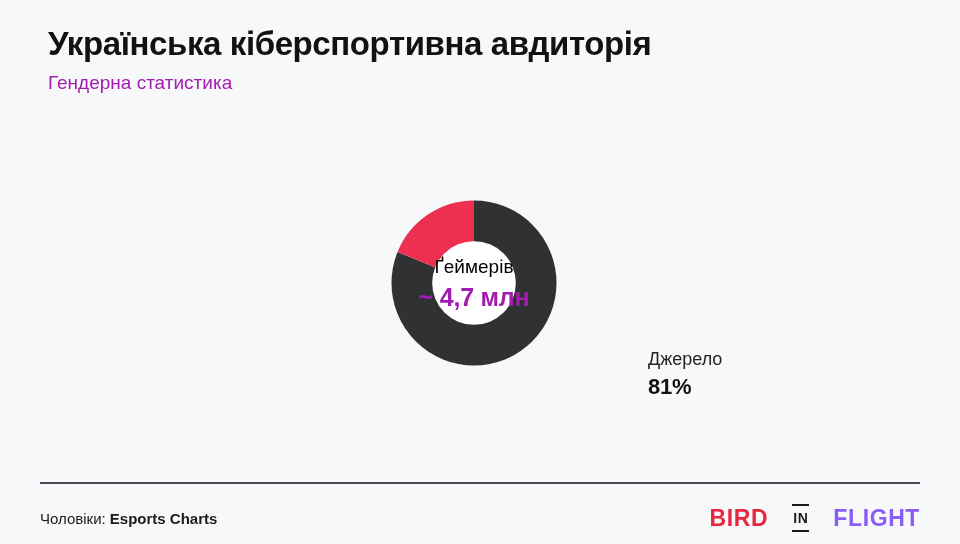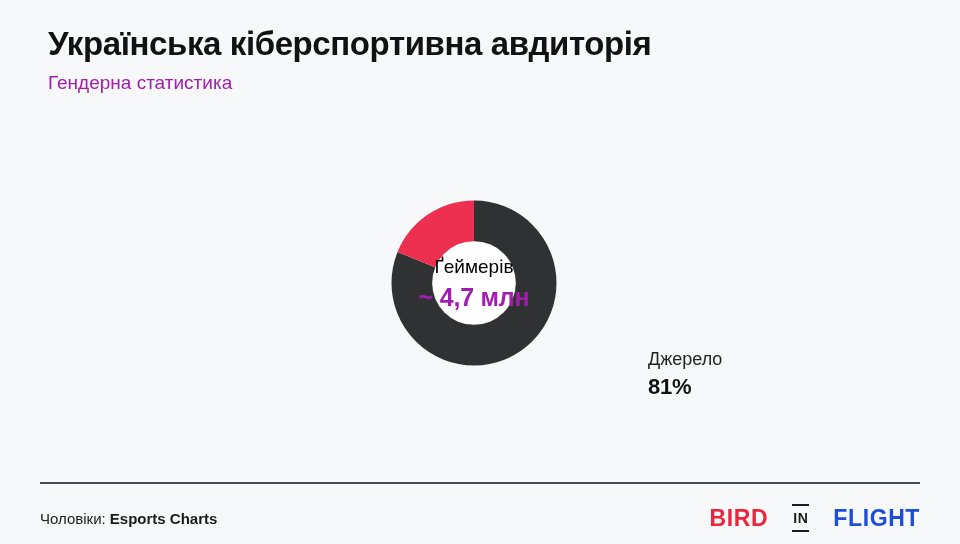--- a/index.html
+++ b/index.html
@@ -180,21 +180,21 @@
     color: #1B1B1D;
     line-height: 24px;
     border-top: 2px solid #1B1B1D;
     border-bottom: 2px solid #1B1B1D;
     padding: 0 1px;
   }
   .logo-flight {
     font-size: 23px;
     font-weight: 700;
     letter-spacing: 0.6px;
-    color: #1d4ed8;
+    color: #8b5cf6;
     line-height: 24px;
   }
 </style>
 </head>
 <body>
 
 <div id="infographic">
 
   <div class="header">
     <h1 class="title">Українська кіберспортивна авдиторія</h1>

